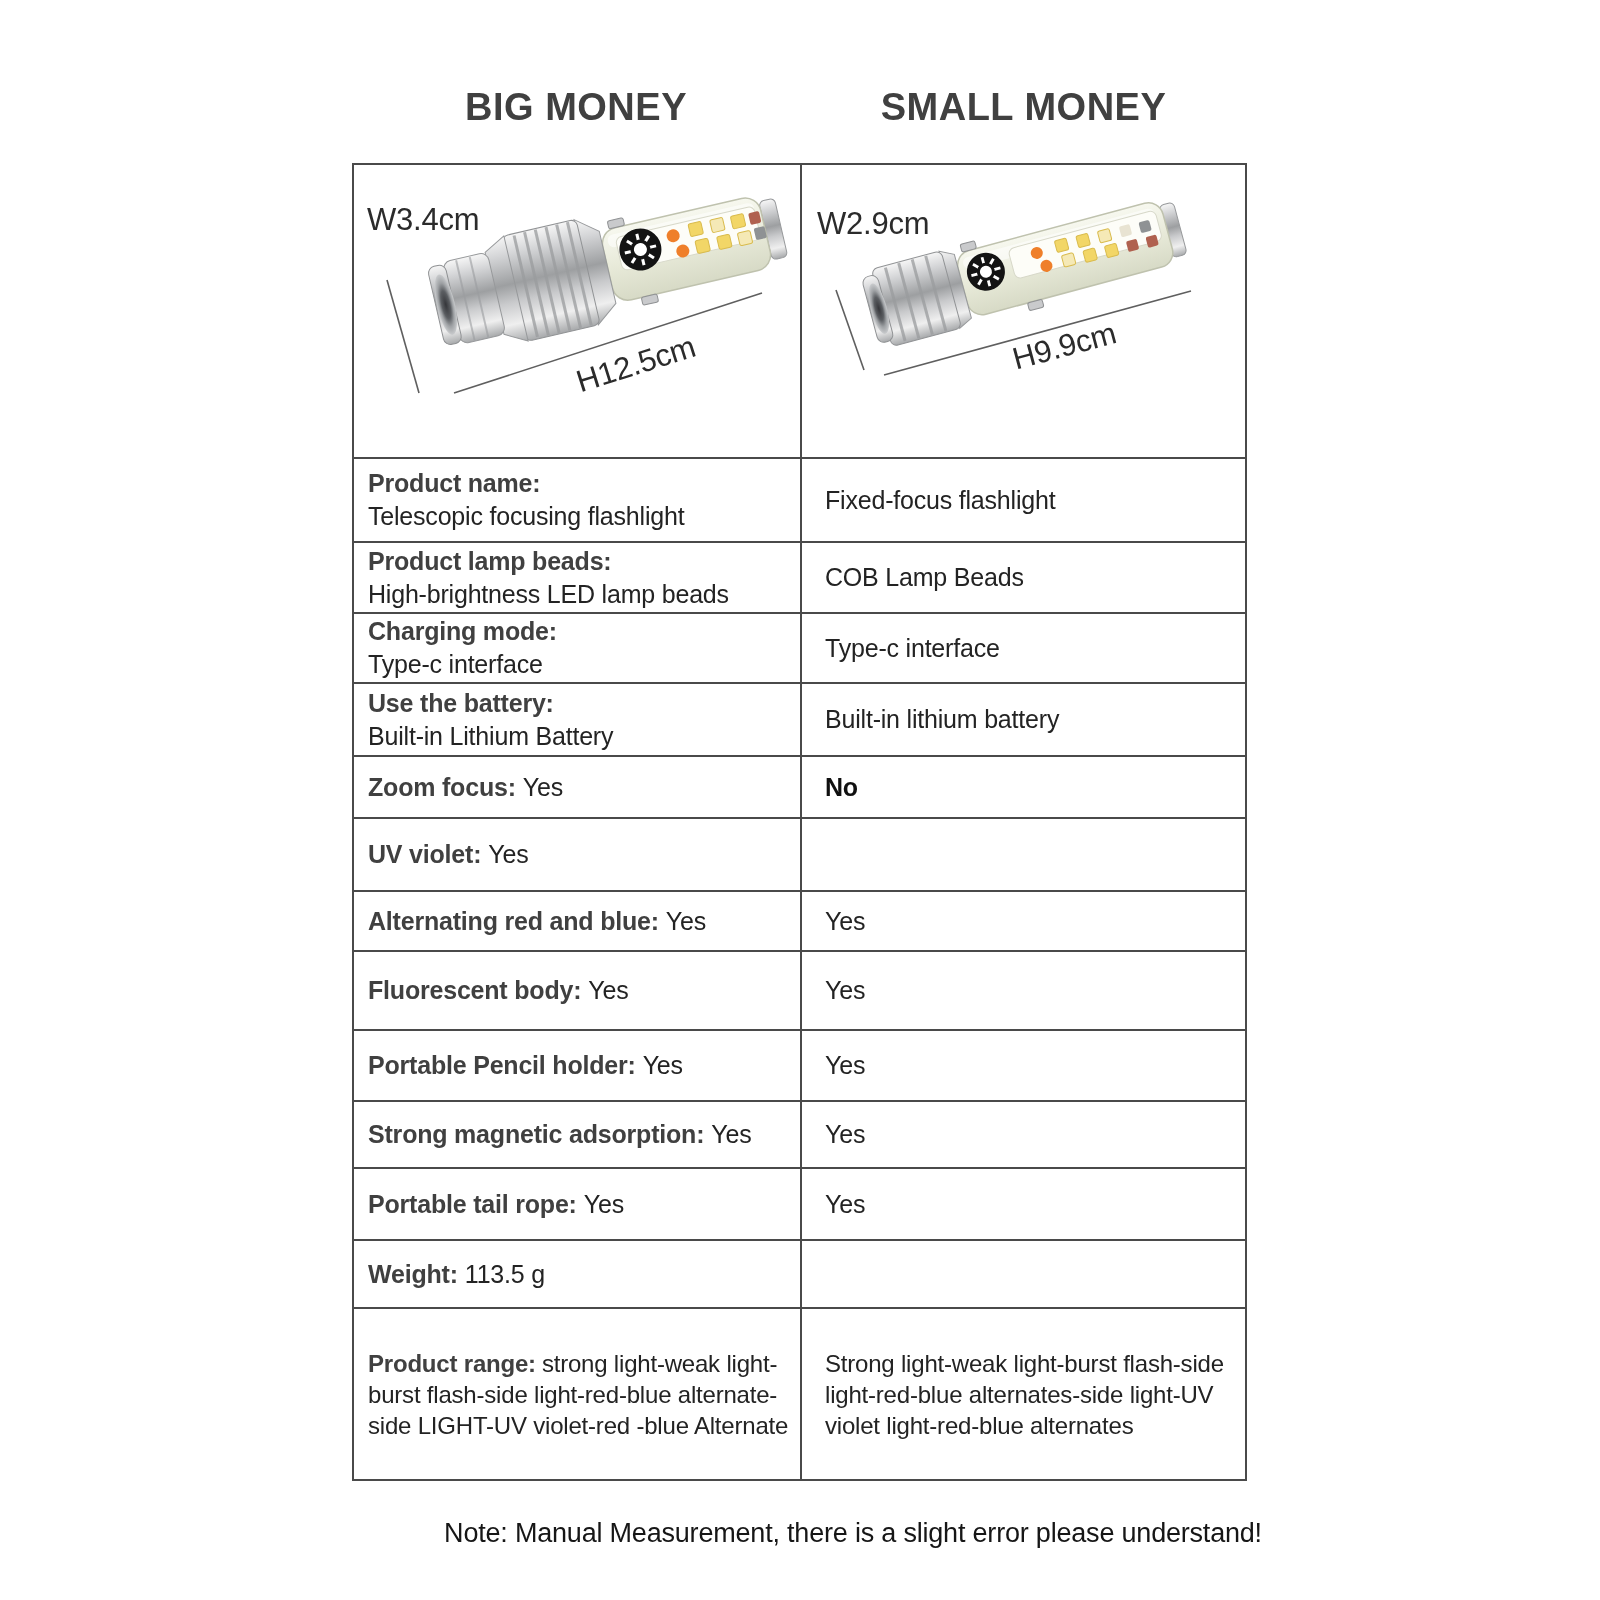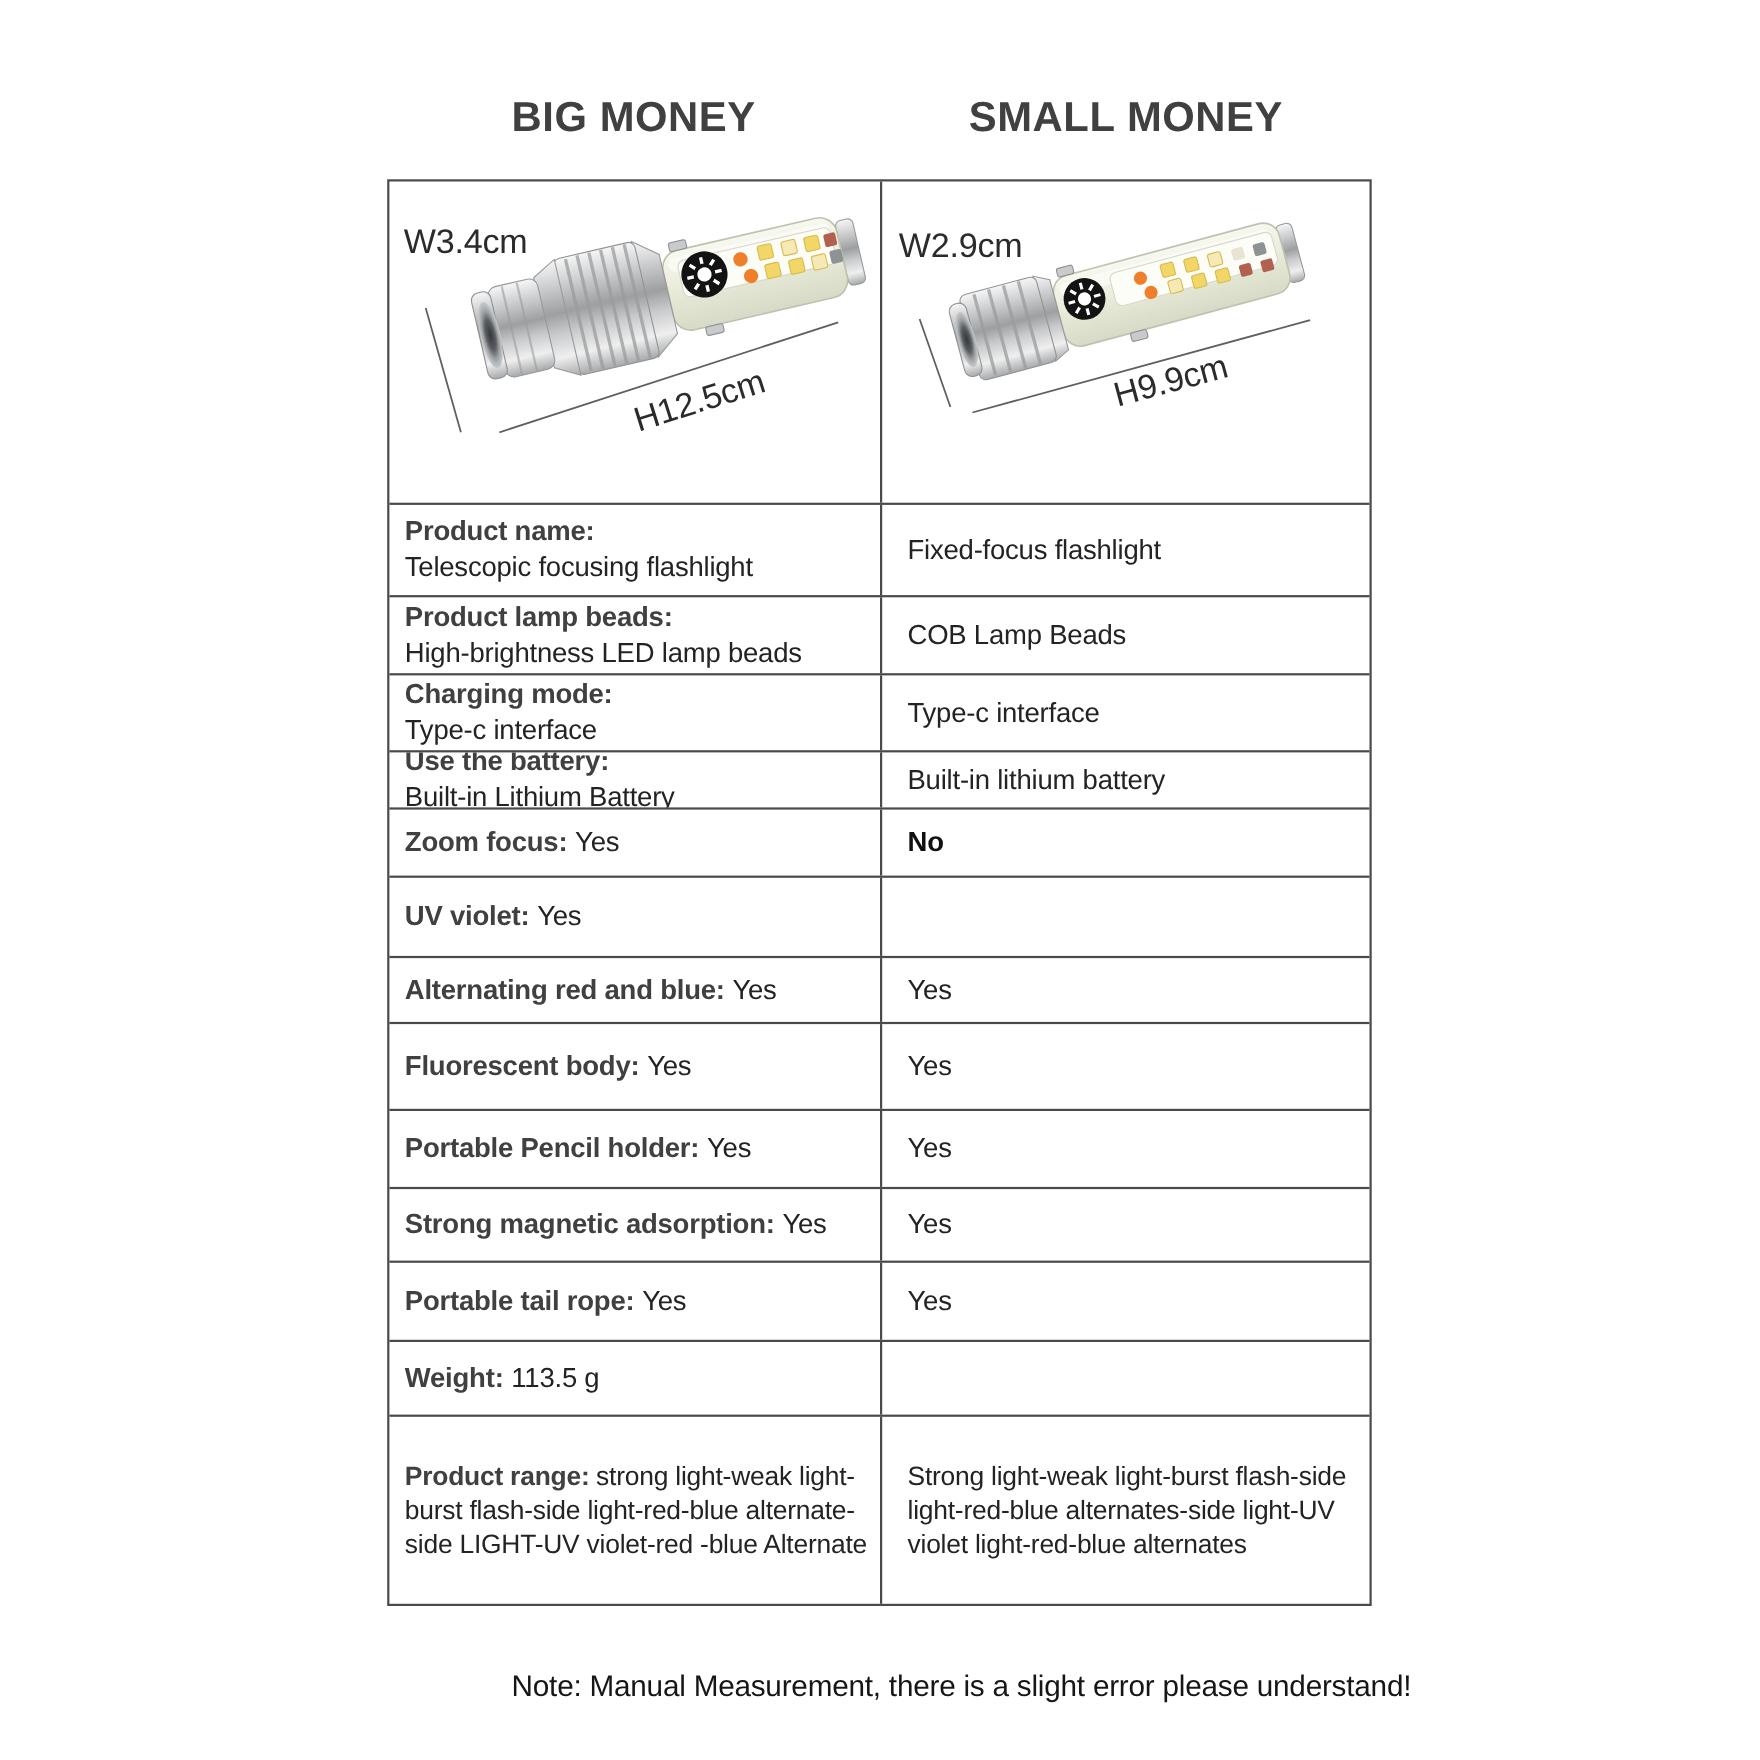--- a/index.html
+++ b/index.html
@@ -21,34 +21,34 @@
     border:2px solid #4a4a4a;background:#fff;
   }
   .row{display:flex;box-sizing:border-box;}
   .row + .row{border-top:2px solid #4a4a4a;}
   .cell{box-sizing:border-box;display:flex;align-items:center;overflow:hidden;}
   .c-left{width:448px;border-right:2px solid #4a4a4a;padding:6px 8px 6px 14px;}
   .c-right{flex:1;padding:6px 16px 6px 23px;}
   .cell>div{width:100%;}
   .r-img{height:292px;}
   .r-img .cell{padding:0;text-align:right;}
-  .r0{height:84px}.r1{height:71px}.r2{height:70px}.r3{height:52px}
+  .r0{height:84px}.r1{height:71px}.r2{height:70px}.r3{height:73px}
   .r4{height:62px}.r5{height:73px}.r6{height:60px}.r7{height:79px}
   .r8{height:71px}.r9{height:67px}.r10{height:72px}.r11{height:68px}
   .r12{height:172px}
   .spec-table{font-size:25px;letter-spacing:-0.2px;color:#232323;}
   .b{font-weight:bold;color:#404040;}
   .twoline .b,.twoline .v{display:block;line-height:33px;}
   .inline .b{margin-right:7px;}
   .bold-val{font-weight:bold;color:#101010;}
   .para{font-size:24px;line-height:31px;}
   .para .b{margin-right:6px;margin-top:32px;}
   
   .note{
-    position:absolute;top:1518px;left:874px;transform:translateX(-50%);
+    position:absolute;top:1518px;left:853px;transform:translateX(-50%);
     white-space:nowrap;font-size:27px;letter-spacing:-0.2px;color:#161616;
   }
   svg{display:block;}
   .dim-text{font-size:31px;fill:#2b2b2b;font-family:"Liberation Sans",sans-serif;}
 </style>
 </head>
 <body>
 
 <div class="page">
 

